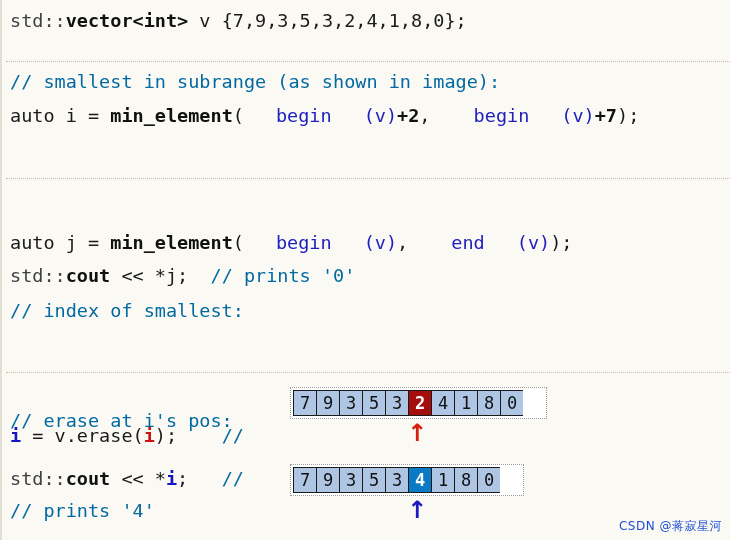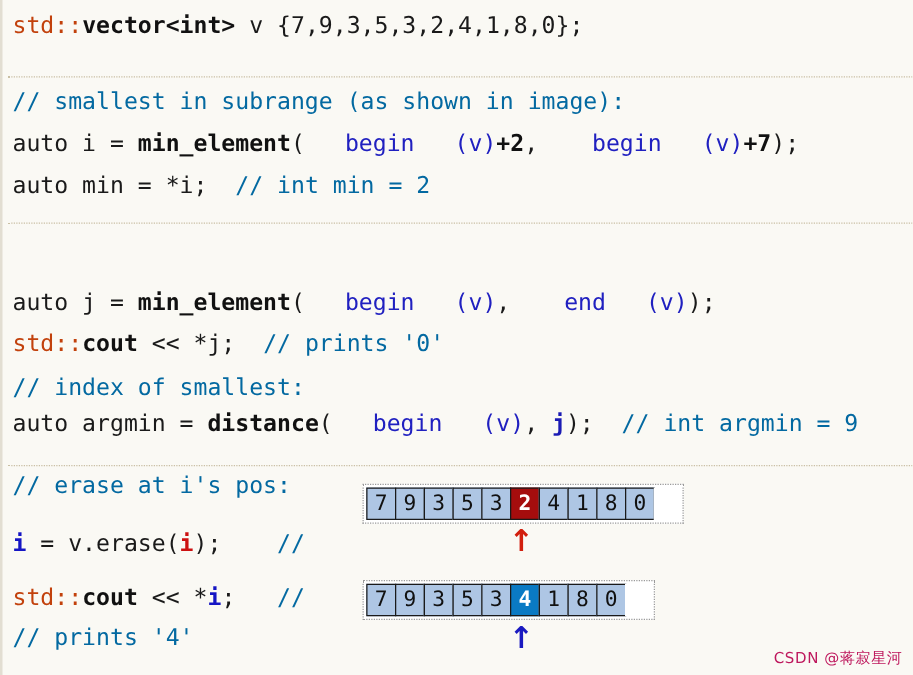--- a/index.html
+++ b/index.html
@@ -40,21 +40,21 @@
   }
   .sep {
     position: absolute;
     left: 4px;
     width: 726px;
     height: 1px;
     border-top: 1px dotted #c9bfa4;
   }
   
   .c-comment { color: #0369a1; }
-  .c-gray    { color: #c2410c; }
+  .c-gray    { color: #404040; }
   .c-black   { color: #111111; font-weight: bold; }
   .c-plain   { color: #1a1a1a; }
   .c-blue    { color: #2020c0; margin-left: 32px; }
   .c-blueb   { color: #1515c4; font-weight: bold; }
   .c-navy    { color: #1b1bb4; font-weight: bold; }
   .c-red     { color: #cc1111; font-weight: bold; }
   .c-num     { color: #111111; font-weight: bold; }
 
   
   .vec {
@@ -103,45 +103,43 @@
     font-weight: bold;
   }
   .arrow.red  { color: #d21f0e; }
   .arrow.blue { color: #1a1ac0; }
 
   .watermark {
     position: absolute;
     right: 8px;
     bottom: 5px;
     font-size: 12px;
-    color: #be185d;
+    color: #1d4ed8;
     font-family: "DejaVu Sans", "Liberation Sans", sans-serif;
     letter-spacing: 0.5px;
   }
 </style>
 </head>
 <body>
 
 <div id="page">
 
   <div class="code-area">
 
     <div class="sep" style="top:61px;"></div>
     <div class="sep" style="top:178px;"></div>
     <div class="sep" style="top:372px;"></div>
 
     <div class="line" style="top:10px;"><span class="c-gray">std::</span><span class="c-black">vector&lt;int&gt;</span><span class="c-plain"> v {7,9,3,5,3,2,4,1,8,0};</span></div>
     <div class="line" style="top:71px;"><span class="c-comment">// smallest in subrange (as shown in image):</span></div>
     <div class="line" style="top:105px;"><span class="c-plain">auto i = </span><span class="c-black">min_element</span><span class="c-plain">(</span><span class="c-blue">begin</span><span class="c-blue">(v)</span><span class="c-num">+2</span><span class="c-plain">, </span><span class="c-blue">begin</span><span class="c-blue">(v)</span><span class="c-num">+7</span><span class="c-plain">);</span></div>
-    <div class="line" style="top:138px;"><span class="c-plain">auto min = *i;</span><span class="c-comment">  // int min = 2</span></div>
     <div class="line" style="top:232px;"><span class="c-plain">auto j = </span><span class="c-black">min_element</span><span class="c-plain">(</span><span class="c-blue">begin</span><span class="c-blue">(v)</span><span class="c-plain">, </span><span class="c-blue">end</span><span class="c-blue">(v)</span><span class="c-plain">);</span></div>
     <div class="line" style="top:265px;"><span class="c-gray">std::</span><span class="c-black">cout</span><span class="c-plain"> &lt;&lt; *j;</span><span class="c-comment">  // prints '0'</span></div>
     <div class="line" style="top:300px;"><span class="c-comment">// index of smallest:</span></div>
-    <div class="line" style="top:329px;"><span class="c-plain">auto argmin = </span><span class="c-black">distance</span><span class="c-plain">(</span><span class="c-blue">begin</span><span class="c-blue">(v)</span><span class="c-plain">, </span><span class="c-navy">j</span><span class="c-plain">);</span><span class="c-comment">  // int argmin = 9</span></div>
-    <div class="line" style="top:378px;"><span class="c-comment">// erase at i's pos:</span></div>
+    <div class="line" style="top:410px;"><span class="c-comment">// erase at i's pos:</span></div>
     <div class="line" style="top:425px;"><span class="c-blueb">i</span><span class="c-plain"> = v.erase(</span><span class="c-red">i</span><span class="c-plain">);</span><span class="c-comment">    //</span></div>
     <div class="line" style="top:468px;"><span class="c-gray">std::</span><span class="c-black">cout</span><span class="c-plain"> &lt;&lt; *</span><span class="c-blueb">i</span><span class="c-plain">;</span><span class="c-comment">   //</span></div>
     <div class="line" style="top:500px;"><span class="c-comment">// prints '4'</span></div>
 
     <div class="vec" style="left:288px; top:387px;">
         <div class="cell">7</div>
         <div class="cell">9</div>
         <div class="cell">3</div>
         <div class="cell">5</div>
         <div class="cell">3</div>

